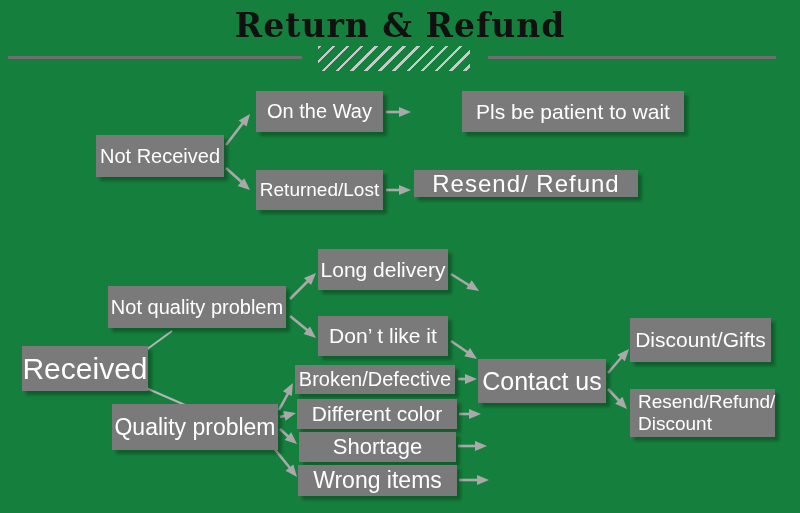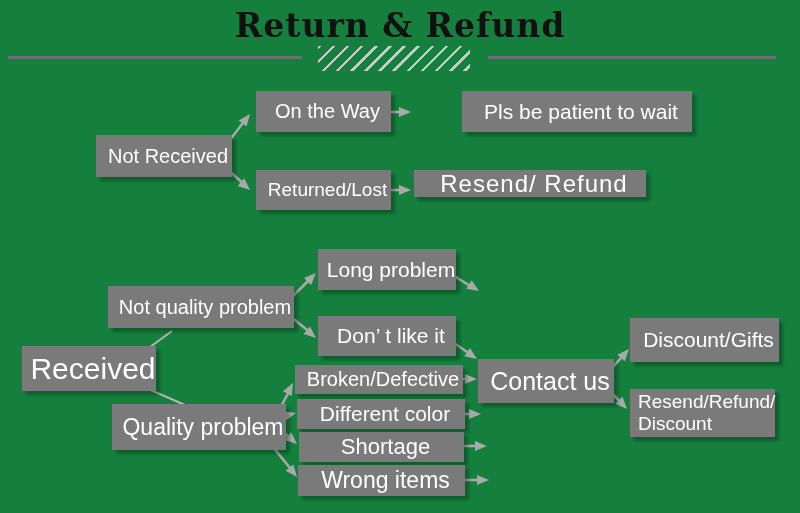--- a/index.html
+++ b/index.html
@@ -43,21 +43,20 @@
   .node {
     position: absolute;
     background: #7a7a7a;
     color: #ffffff;
     display: flex;
     align-items: center;
     justify-content: center;
     text-align: center;
     box-shadow: 4px 4px 3px rgba(0,0,0,0.28);
     white-space: nowrap;
-    padding-left: 8px;
   }
   .node.multiline {
     flex-direction: column;
     align-items: flex-start;
     padding-left: 8px;
     line-height: 1.15;
     text-align: left;
   }
   svg.connectors {
     position: absolute;
@@ -142,21 +141,21 @@
   <div class="node" style="left:96px; top:135px; width:128px; height:42px; font-size:20px;">Not Received</div>
   <div class="node" style="left:256px; top:91px; width:127px; height:41px; font-size:20px;">On the Way</div>
   <div class="node" style="left:414px; top:91px; width:222px; height:41px; font-size:21px;margin-left:48px;">Pls be patient to wait</div>
   <div class="node" style="left:256px; top:170px; width:127px; height:40px; font-size:19px;">Returned/Lost</div>
   <div class="node" style="left:414px; top:170px; width:224px; height:27px; font-size:24px; letter-spacing:1px;">Resend/ Refund</div>
 
   <div class="node" style="left:22px; top:346px; width:126px; height:45px; font-size:30px;">Received</div>
   <div class="node" style="left:108px; top:286px; width:178px; height:42px; font-size:20px;">Not quality problem</div>
   <div class="node" style="left:112px; top:404px; width:166px; height:46px; font-size:23px;">Quality problem</div>
 
-  <div class="node" style="left:318px; top:249px; width:130px; height:41px; font-size:21px;">Long problem</div>
+  <div class="node" style="left:318px; top:249px; width:130px; height:41px; font-size:21px;">Long delivery</div>
   <div class="node" style="left:318px; top:316px; width:130px; height:40px; font-size:21px;">Don’ t like it</div>
 
   <div class="node" style="left:295px; top:365px; width:160px; height:29px; font-size:20px;">Broken/Defective</div>
   <div class="node" style="left:297px; top:399px; width:160px; height:30px; font-size:21px;">Different color</div>
   <div class="node" style="left:299px; top:432px; width:157px; height:30px; font-size:22px;">Shortage</div>
   <div class="node" style="left:298px; top:465px; width:159px; height:31px; font-size:23px;">Wrong items</div>
 
   <div class="node" style="left:478px; top:359px; width:128px; height:44px; font-size:25px;">Contact us</div>
 
   <div class="node" style="left:630px; top:318px; width:141px; height:44px; font-size:21px;">Discount/Gifts</div>

